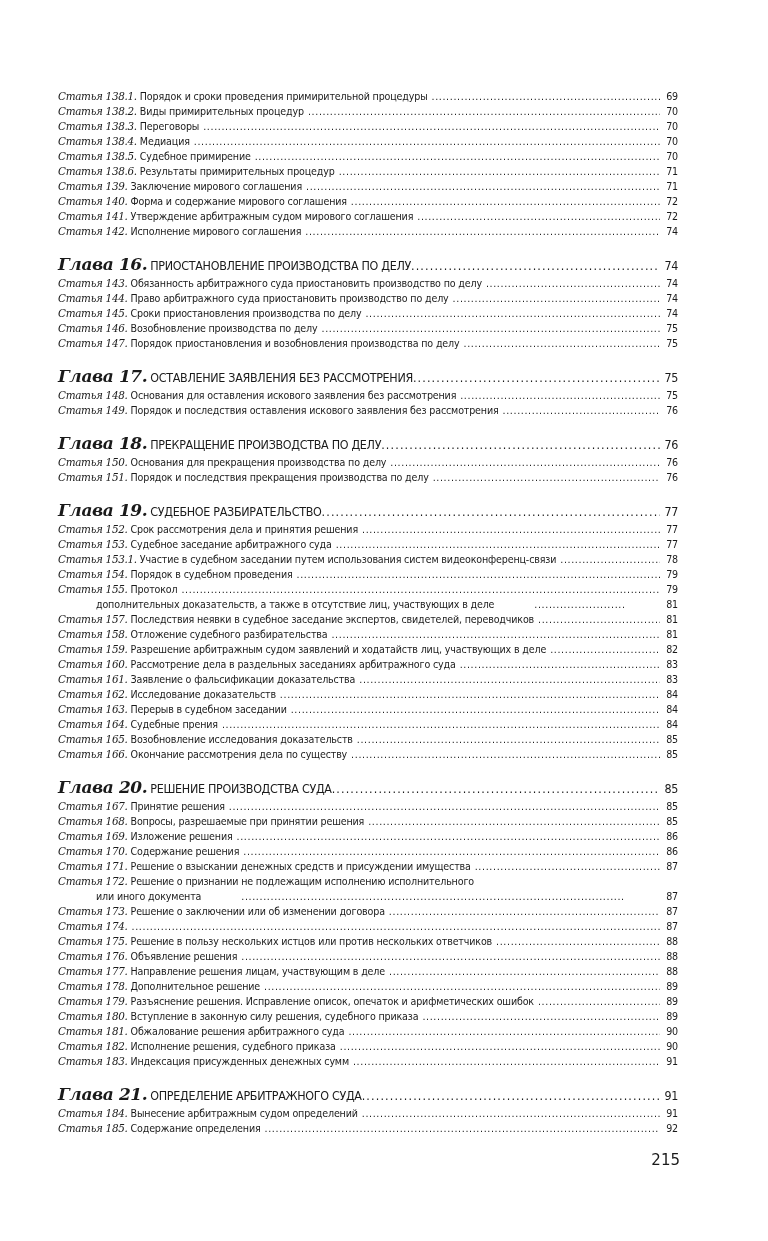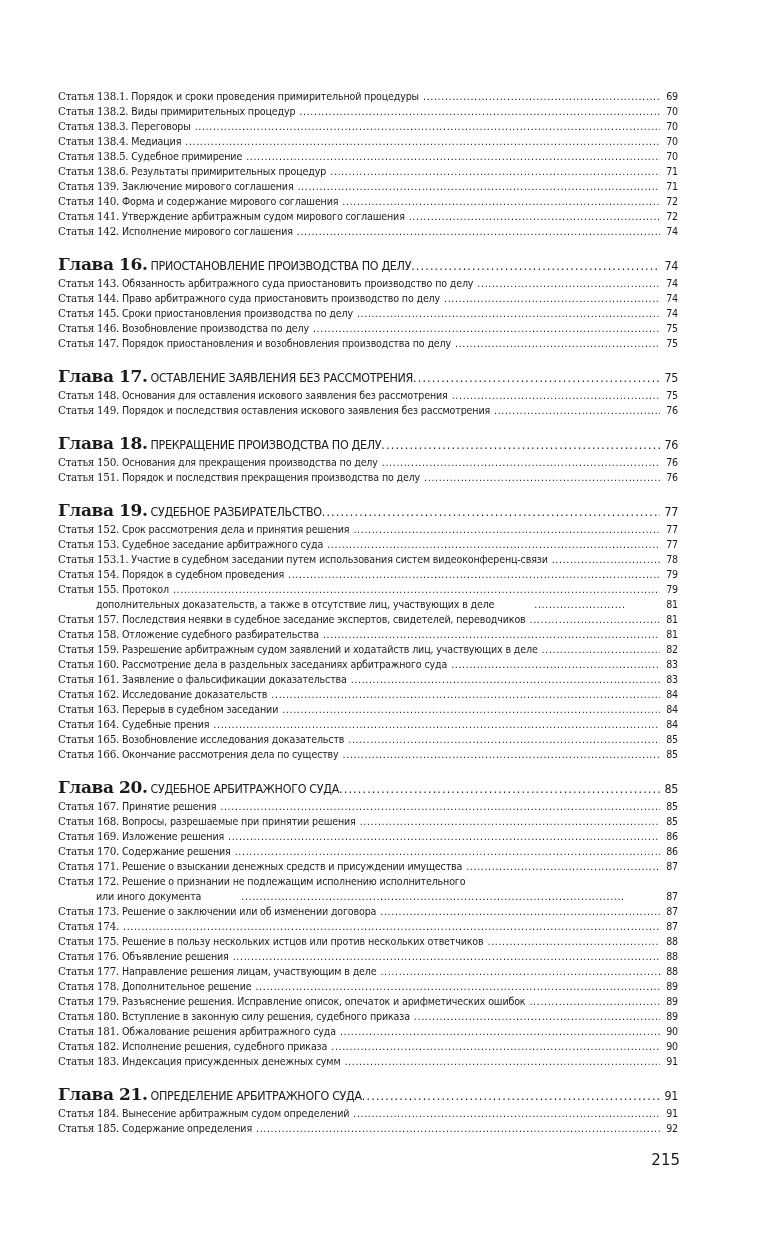--- a/index.html
+++ b/index.html
@@ -1,20 +1,20 @@
 <!DOCTYPE html>
 <html><head>
   <meta charset="utf-8">
   <style>
     html, body { margin: 0; padding: 0; background: #ffffff; }
     body { width: 768px; height: 1241px; position: relative; overflow: hidden; color: #1a1a1a; }
     #toc { position: absolute; left: 58px; top: 89px; width: 620px; font-family: "DejaVu Sans Condensed", "DejaVu Sans", sans-serif; }
     .row { display: flex; align-items: baseline; font-size: 10.6px; line-height: 15px; height: 15px; white-space: nowrap; letter-spacing: -0.15px; }
     .row.cont { height: 15px; gap: 36px; }
-    .lbl { font-family: "DejaVu Serif", serif; font-size: 10.4px; letter-spacing: -0.3px; flex: none; }
+    .lbl { font-style: italic; font-family: "DejaVu Serif", serif; font-size: 10.4px; letter-spacing: -0.3px; flex: none; }
     .title { flex: none; padding-left: 3px; }
     .dots { flex: 1 1 auto; overflow: hidden; margin: 0 4px 0 4px; color: #1a1a1a; }
     .dots::after { content: ". . . . . . . . . . . . . . . . . . . . . . . . . . . . . . . . . . . . . . . . . . . . . . . . . . . . . . . . . . . . . . . . . . . . . . . . . . . . . . . . . . . . . . . . . . . . . . . . . . . . . . . . . . . . . . . . . . . . . . . . . . . . . . . . . . . . . . . . . . . . . . . . . . . . . . . . . . . . . . . . . . . . . . . . . ."; letter-spacing: -1.2px; white-space: nowrap; }
     .page { flex: none; text-align: right; min-width: 14px; }
     .wrapline { font-size: 10.6px; line-height: 15px; height: 15px; white-space: nowrap; letter-spacing: -0.15px; }
     .indent { padding-left: 35px; }
     .chapter { margin-top: 17px; margin-bottom: 4px; font-size: 12.4px; line-height: 16px; height: 16px; letter-spacing: -0.3px; }
     .chapter .lbl { font-weight: bold; font-size: 17px; font-family: "DejaVu Serif", serif; letter-spacing: -0.4px; }
     .chapter .title { font-family: "DejaVu Sans Condensed", "DejaVu Sans", sans-serif; }
     .chapter .dots { margin-left: 0; }
@@ -263,21 +263,21 @@
       <div class="row">
         <span class="lbl">Статья 166.</span>
         <span class="title">Окончание рассмотрения дела по существу</span>
         <span class="dots"></span>
         <span class="page">85</span>
       </div>
     </div>
     <div>
       <div class="row chapter">
         <span class="lbl">Глава 20.</span>
-        <span class="title">СУДЕБНОЕ АРБИТРАЖНОГО СУДА</span>
+        <span class="title">РЕШЕНИЕ ПРОИЗВОДСТВА СУДА</span>
         <span class="dots"></span>
         <span class="page">85</span>
       </div>
       <div class="row">
         <span class="lbl">Статья 167.</span>
         <span class="title">Принятие решения</span>
         <span class="dots"></span>
         <span class="page">85</span>
       </div>
       <div class="row">

